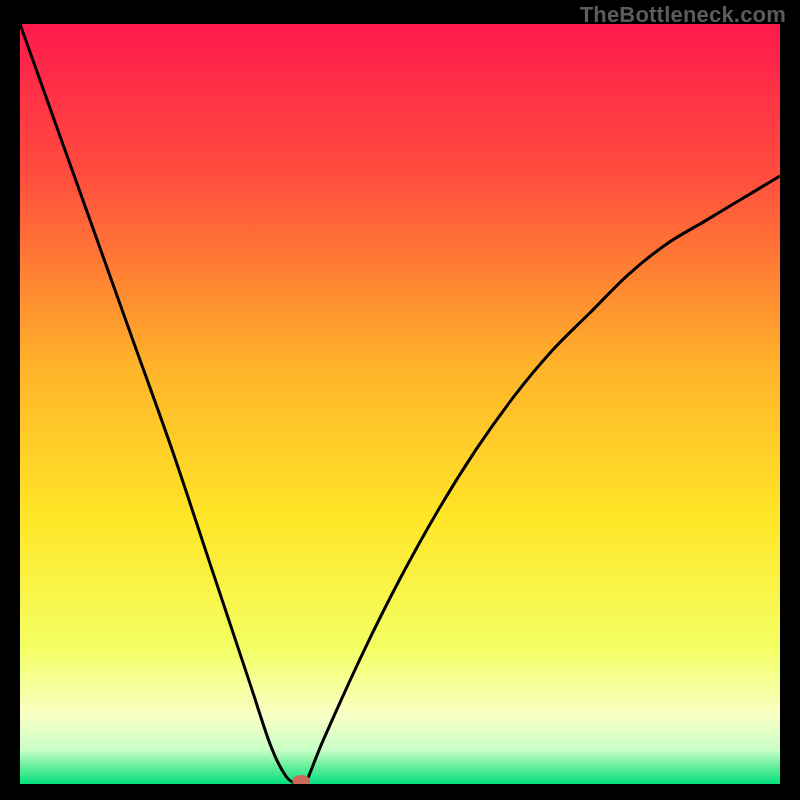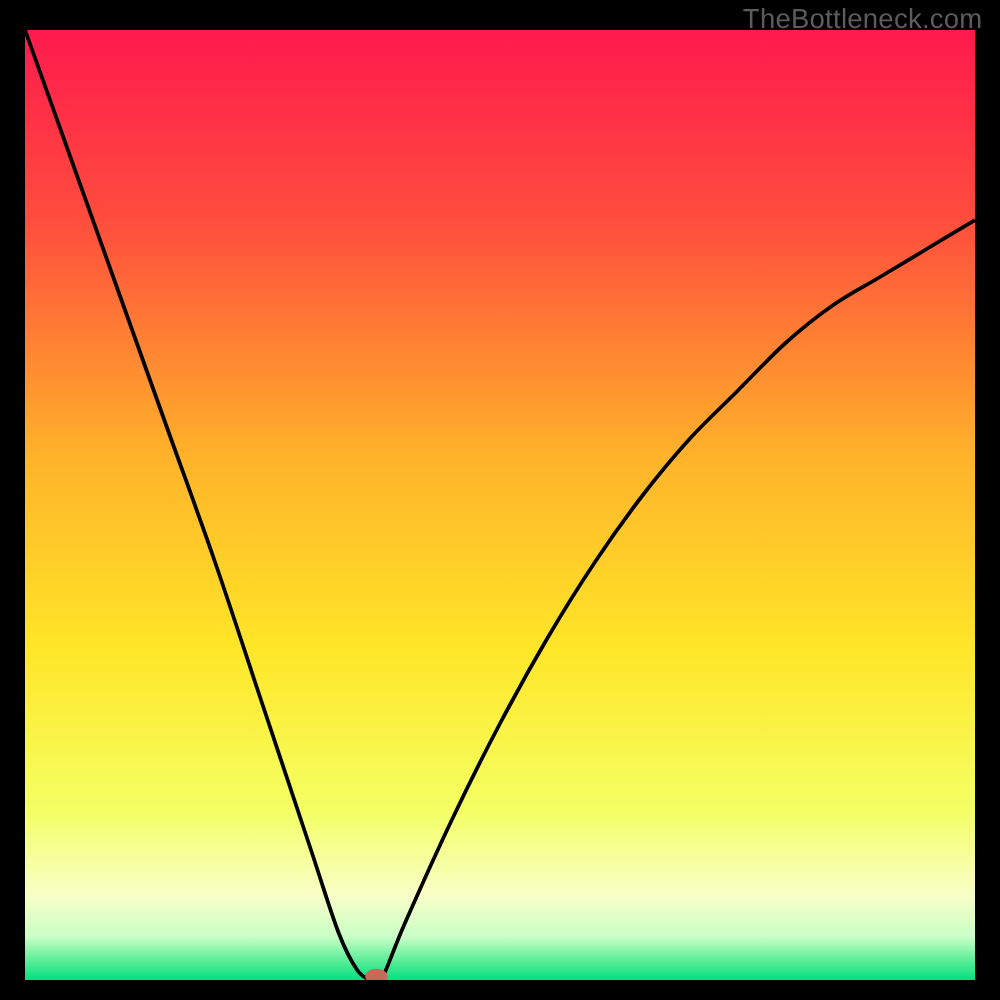--- a/index.html
+++ b/index.html
@@ -25,21 +25,21 @@
     top: 0;
     width: 760px;
     height: 760px;
   }
   .watermark {
     position: absolute;
     top: 2px;
     right: 14px;
     color: #5c5c5c;
     font-size: 22px;
-    font-weight: 400;
+    font-weight: 700;
     letter-spacing: 0.2px;
   }
 </style>
 </head>
 <body>
 
 <div class="watermark">TheBottleneck.com</div>
 
 <div class="frame">
   <svg class="plot" viewBox="0 0 760 760">

